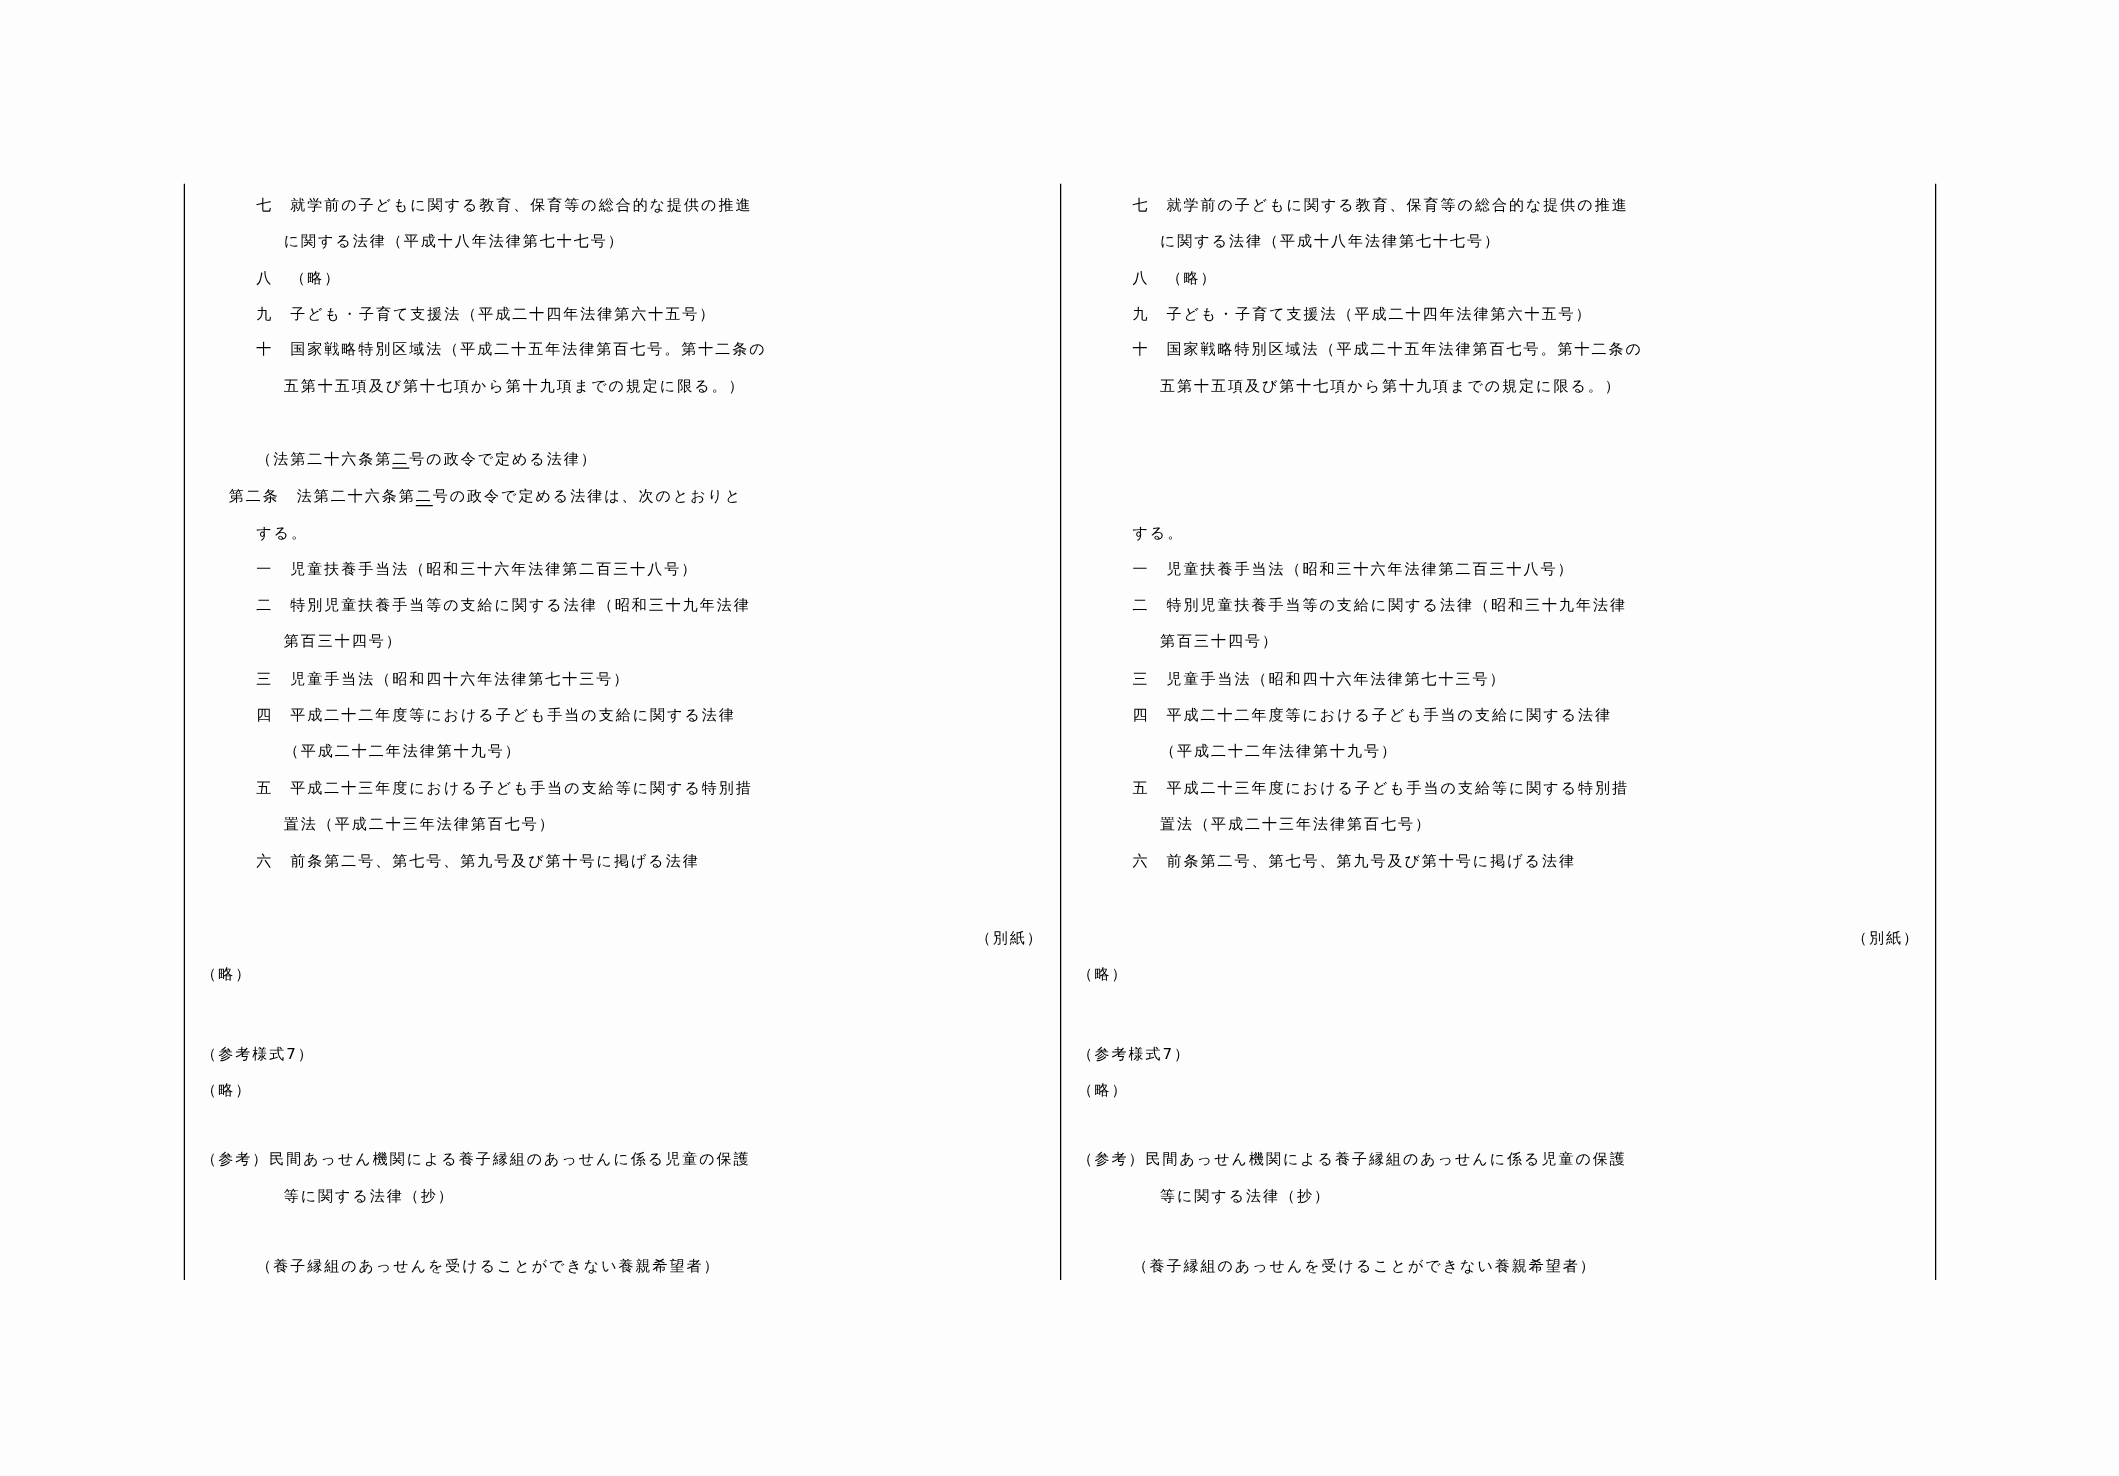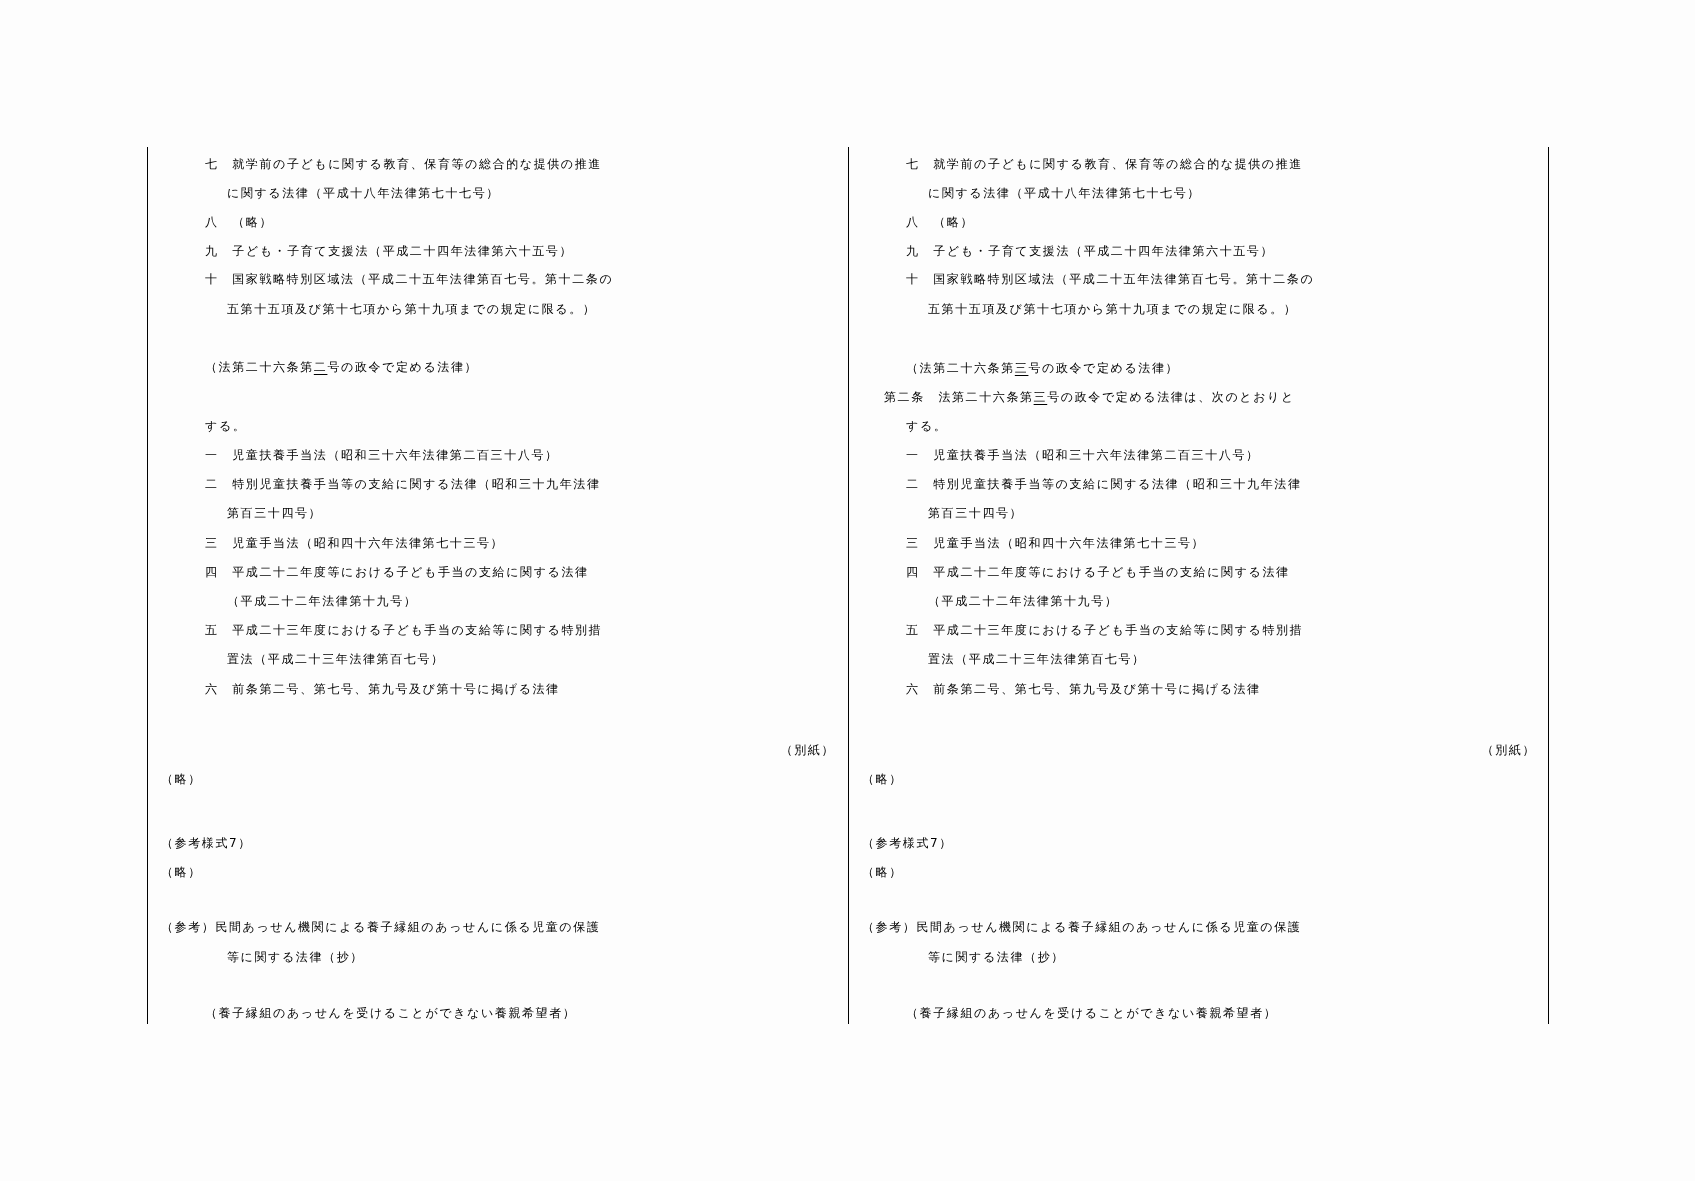--- a/index.html
+++ b/index.html
@@ -44,20 +44,21 @@
 <div class="vline" style="left:1548px;"></div>
 
 <div class="col" id="col-left" style="left:147px;">
     <div class="ln" style="top: 164px; left: 58px;">七　就学前の子どもに関する教育、保育等の総合的な提供の推進</div>
     <div class="ln" style="top: 193px; left: 80px;">に関する法律（平成十八年法律第七十七号）</div>
     <div class="ln" style="top: 222px; left: 58px;">八　（略）</div>
     <div class="ln" style="top: 251px; left: 58px;">九　子ども・子育て支援法（平成二十四年法律第六十五号）</div>
     <div class="ln" style="top: 279px; left: 58px;">十　国家戦略特別区域法（平成二十五年法律第百七号。第十二条の</div>
     <div class="ln" style="top: 309px; left: 80px;">五第十五項及び第十七項から第十九項までの規定に限る。）</div>
     <div class="ln" style="top: 368px; left: 58px; font-family: Liberation Mono, monospace;"><span>（法第二十六条第</span><span class="u">二</span><span>号の政令で定める法律）</span></div>
+    <div class="ln" style="top: 397px; left: 36px;"><span>第二条　法第二十六条第</span><span class="u">二</span><span>号の政令で定める法律は、次のとおりと</span></div>
     <div class="ln" style="top: 426px; left: 58px;">する。</div>
     <div class="ln" style="top: 455px; left: 58px;">一　児童扶養手当法（昭和三十六年法律第二百三十八号）</div>
     <div class="ln" style="top: 484px; left: 58px;">二　特別児童扶養手当等の支給に関する法律（昭和三十九年法律</div>
     <div class="ln" style="top: 513px; left: 80px;">第百三十四号）</div>
     <div class="ln" style="top: 543px; left: 58px;">三　児童手当法（昭和四十六年法律第七十三号）</div>
     <div class="ln" style="top: 572px; left: 58px;">四　平成二十二年度等における子ども手当の支給に関する法律</div>
     <div class="ln" style="top: 601px; left: 80px;">（平成二十二年法律第十九号）</div>
     <div class="ln" style="top: 630px; left: 58px;">五　平成二十三年度における子ども手当の支給等に関する特別措</div>
     <div class="ln" style="top: 659px; left: 80px;">置法（平成二十三年法律第百七号）</div>
     <div class="ln" style="top: 689px; left: 58px;">六　前条第二号、第七号、第九号及び第十号に掲げる法律</div>
@@ -69,22 +70,20 @@
     <div class="ln" style="top: 957px; left: 80px;">等に関する法律（抄）</div>
     <div class="ln" style="top: 1013px; left: 58px;">（養子縁組のあっせんを受けることができない養親希望者）</div>
   </div>
 <div class="col" id="col-right" style="left:848px;">
     <div class="ln" style="top: 164px; left: 58px;">七　就学前の子どもに関する教育、保育等の総合的な提供の推進</div>
     <div class="ln" style="top: 193px; left: 80px;">に関する法律（平成十八年法律第七十七号）</div>
     <div class="ln" style="top: 222px; left: 58px;">八　（略）</div>
     <div class="ln" style="top: 251px; left: 58px;">九　子ども・子育て支援法（平成二十四年法律第六十五号）</div>
     <div class="ln" style="top: 279px; left: 58px;">十　国家戦略特別区域法（平成二十五年法律第百七号。第十二条の</div>
     <div class="ln" style="top: 309px; left: 80px;">五第十五項及び第十七項から第十九項までの規定に限る。）</div>
-    <div class="ln" style="top: 368px; left: 58px;"><span>（法第二十六条第</span><span class="u">三</span><span>号の政令で定める法律）</span></div>
-    <div class="ln" style="top: 397px; left: 36px;"><span>第二条　法第二十六条第</span><span class="u">三</span><span>号の政令で定める法律は、次のとおりと</span></div>
     <div class="ln" style="top: 426px; left: 58px;">する。</div>
     <div class="ln" style="top: 455px; left: 58px;">一　児童扶養手当法（昭和三十六年法律第二百三十八号）</div>
     <div class="ln" style="top: 484px; left: 58px;">二　特別児童扶養手当等の支給に関する法律（昭和三十九年法律</div>
     <div class="ln" style="top: 513px; left: 80px;">第百三十四号）</div>
     <div class="ln" style="top: 543px; left: 58px;">三　児童手当法（昭和四十六年法律第七十三号）</div>
     <div class="ln" style="top: 572px; left: 58px;">四　平成二十二年度等における子ども手当の支給に関する法律</div>
     <div class="ln" style="top: 601px; left: 80px;">（平成二十二年法律第十九号）</div>
     <div class="ln" style="top: 630px; left: 58px;">五　平成二十三年度における子ども手当の支給等に関する特別措</div>
     <div class="ln" style="top: 659px; left: 80px;">置法（平成二十三年法律第百七号）</div>
     <div class="ln" style="top: 689px; left: 58px;">六　前条第二号、第七号、第九号及び第十号に掲げる法律</div>

